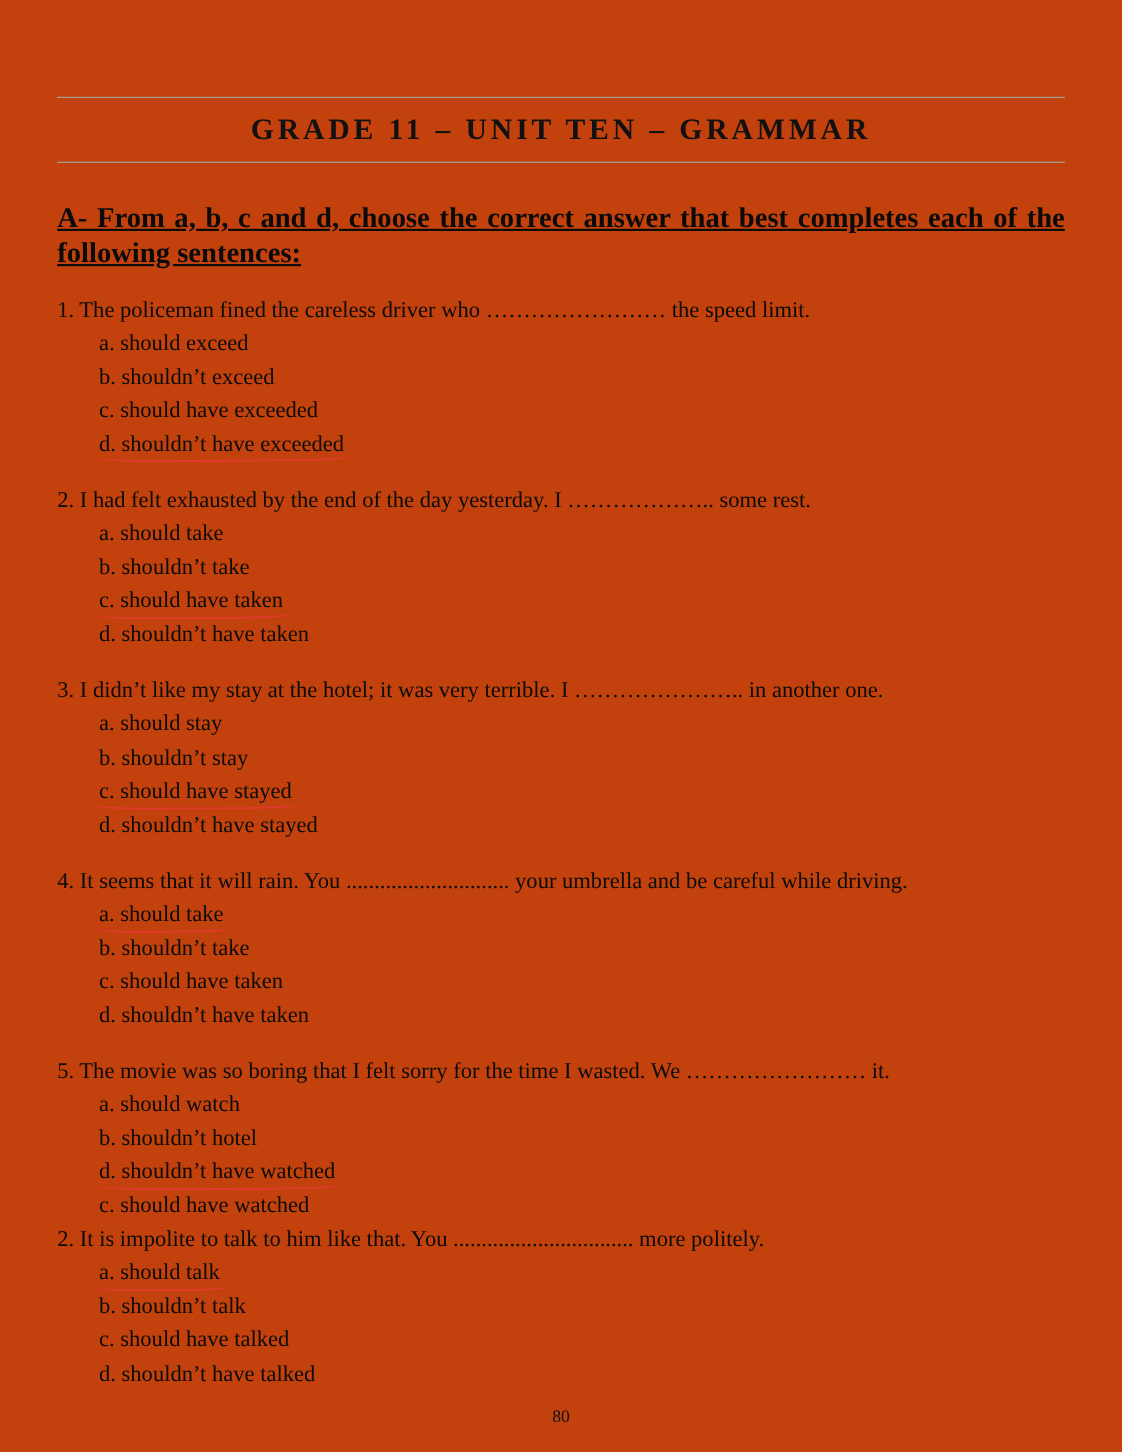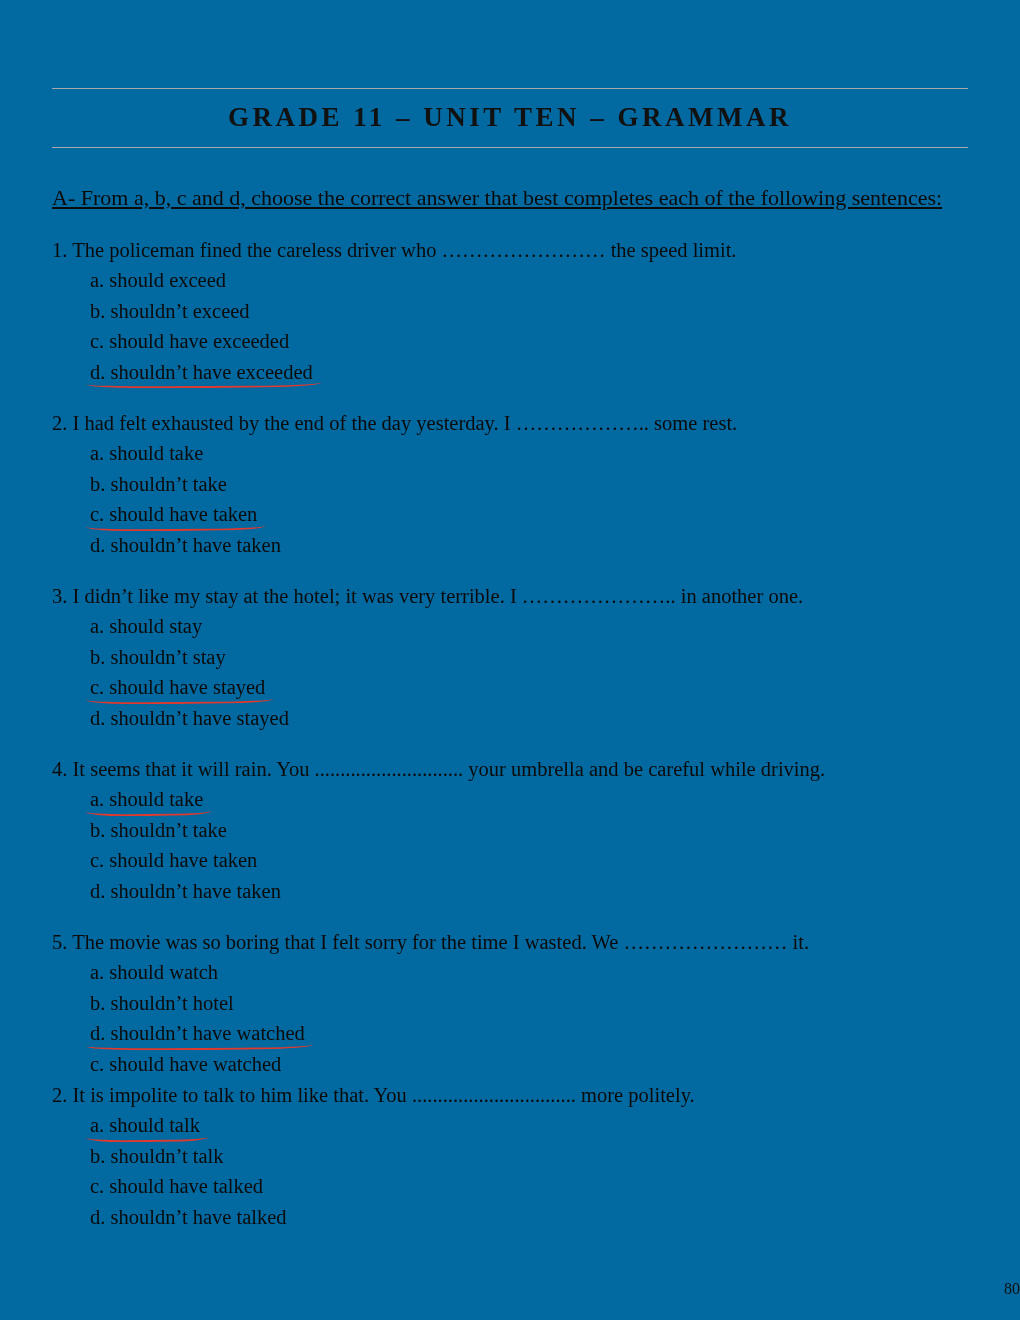--- a/index.html
+++ b/index.html
@@ -3,21 +3,21 @@
 <meta charset="utf-8">
 <style>
   :root { --accent: #e03c31; }
   * { box-sizing: border-box; }
   html, body { margin: 0; padding: 0; background: #ffffff; }
   .page {
     position: relative;
     width: 1020px;
     height: 1320px;
     margin: 0 auto;
-    background: #0369a1;
+    background: #c2410c;
     font-family: "Liberation Serif", "DejaVu Serif", serif;
     color: #0b0b0b;
     overflow: hidden;
   }
   .content { padding: 0 52px; }
   .rule {
     border: none;
     border-top: 1px solid #a8a8a8;
     margin: 0 52px;
   }
@@ -26,22 +26,22 @@
     margin: 0 52px;
     padding: 13px 0 14px 0;
     text-align: center;
     font-size: 27px;
     font-weight: bold;
     letter-spacing: 3.5px;
     color: #111;
   }
   .instruction {
     margin: 34px 0 0 0;
-    font-size: 22px;
-    font-weight: normal;
+    font-size: 26px;
+    font-weight: bold;
     line-height: 32px;
     text-decoration: underline;
     text-align: justify;
   }
   .question { margin-top: 21px; }
   .question.tight { margin-top: 1px; }
   .qtext {
     margin: 0;
     font-size: 20.5px;
     line-height: 30px;
@@ -65,21 +65,21 @@
     border-bottom: 2.5px solid var(--accent);
     border-radius: 50% / 7px;
     transform: rotate(-0.35deg);
     pointer-events: none;
   }
   .page-footer {
     position: absolute;
     bottom: 22px;
     left: 0;
     width: 100%;
-    text-align: right;
+    text-align: center;
     font-size: 16px;
     color: #111;
   }
 </style>
 </head>
 <body>
 
 <div class="page">
 
   <hr class="rule top-rule">

